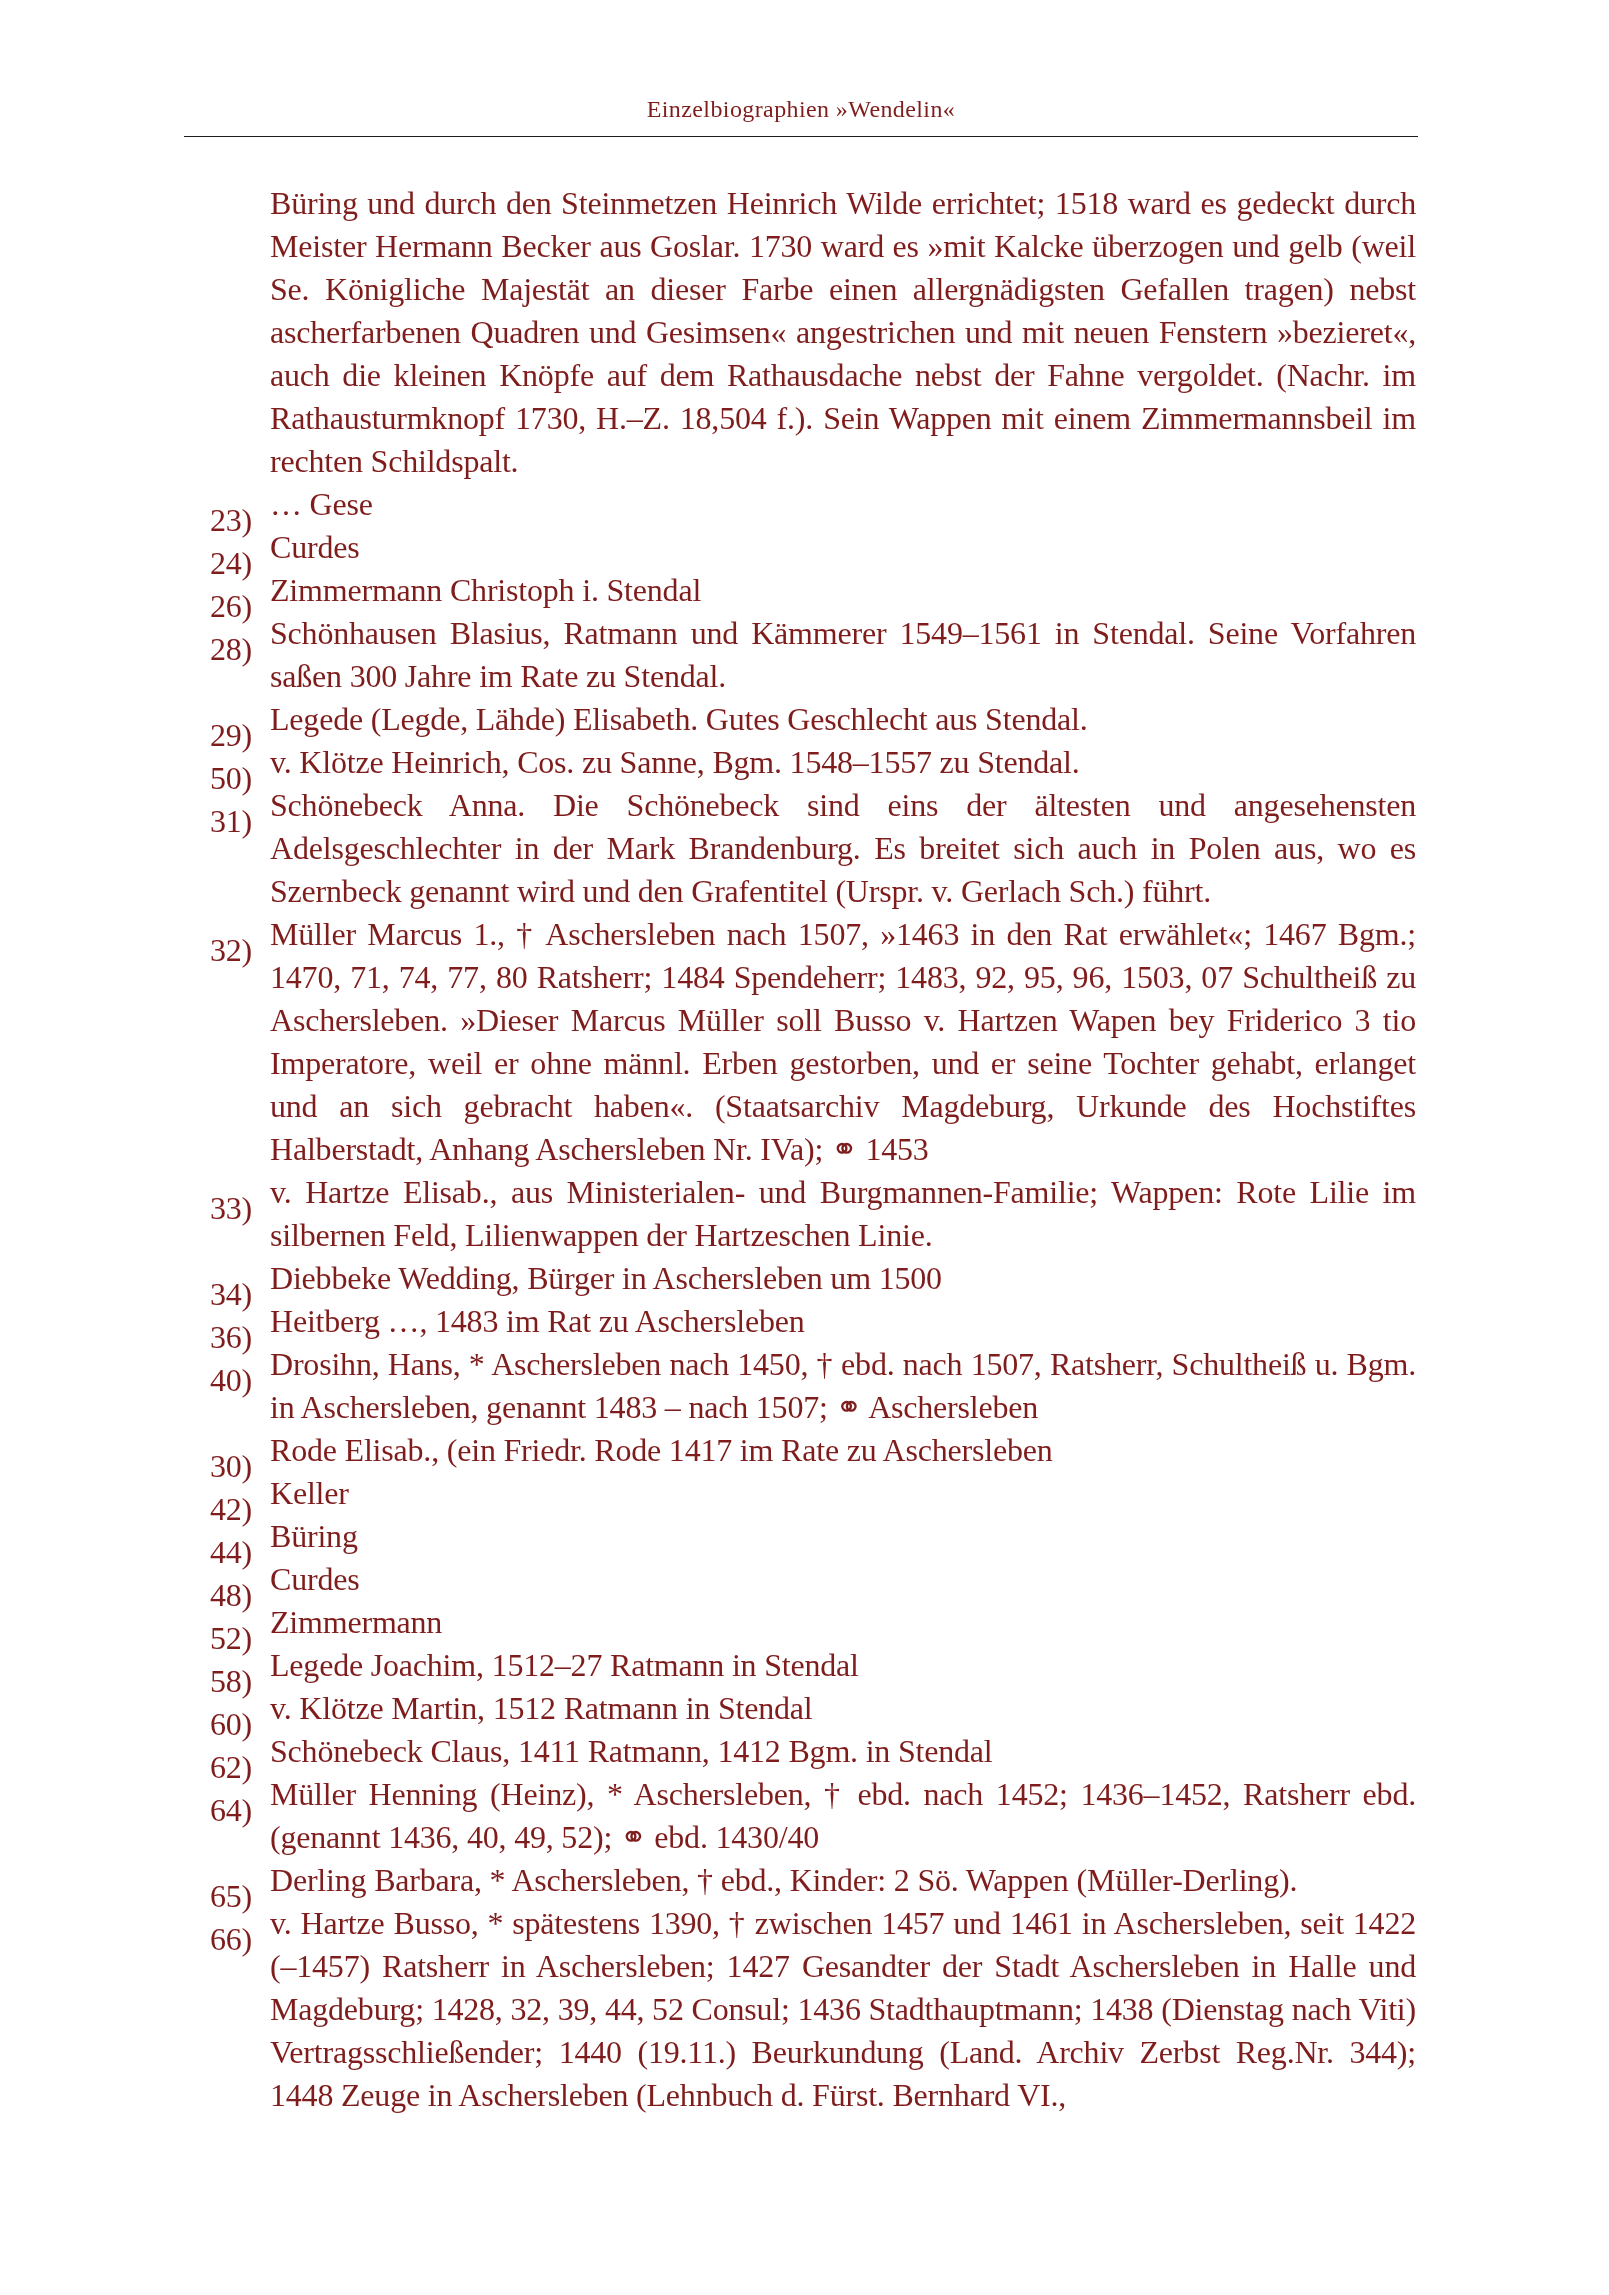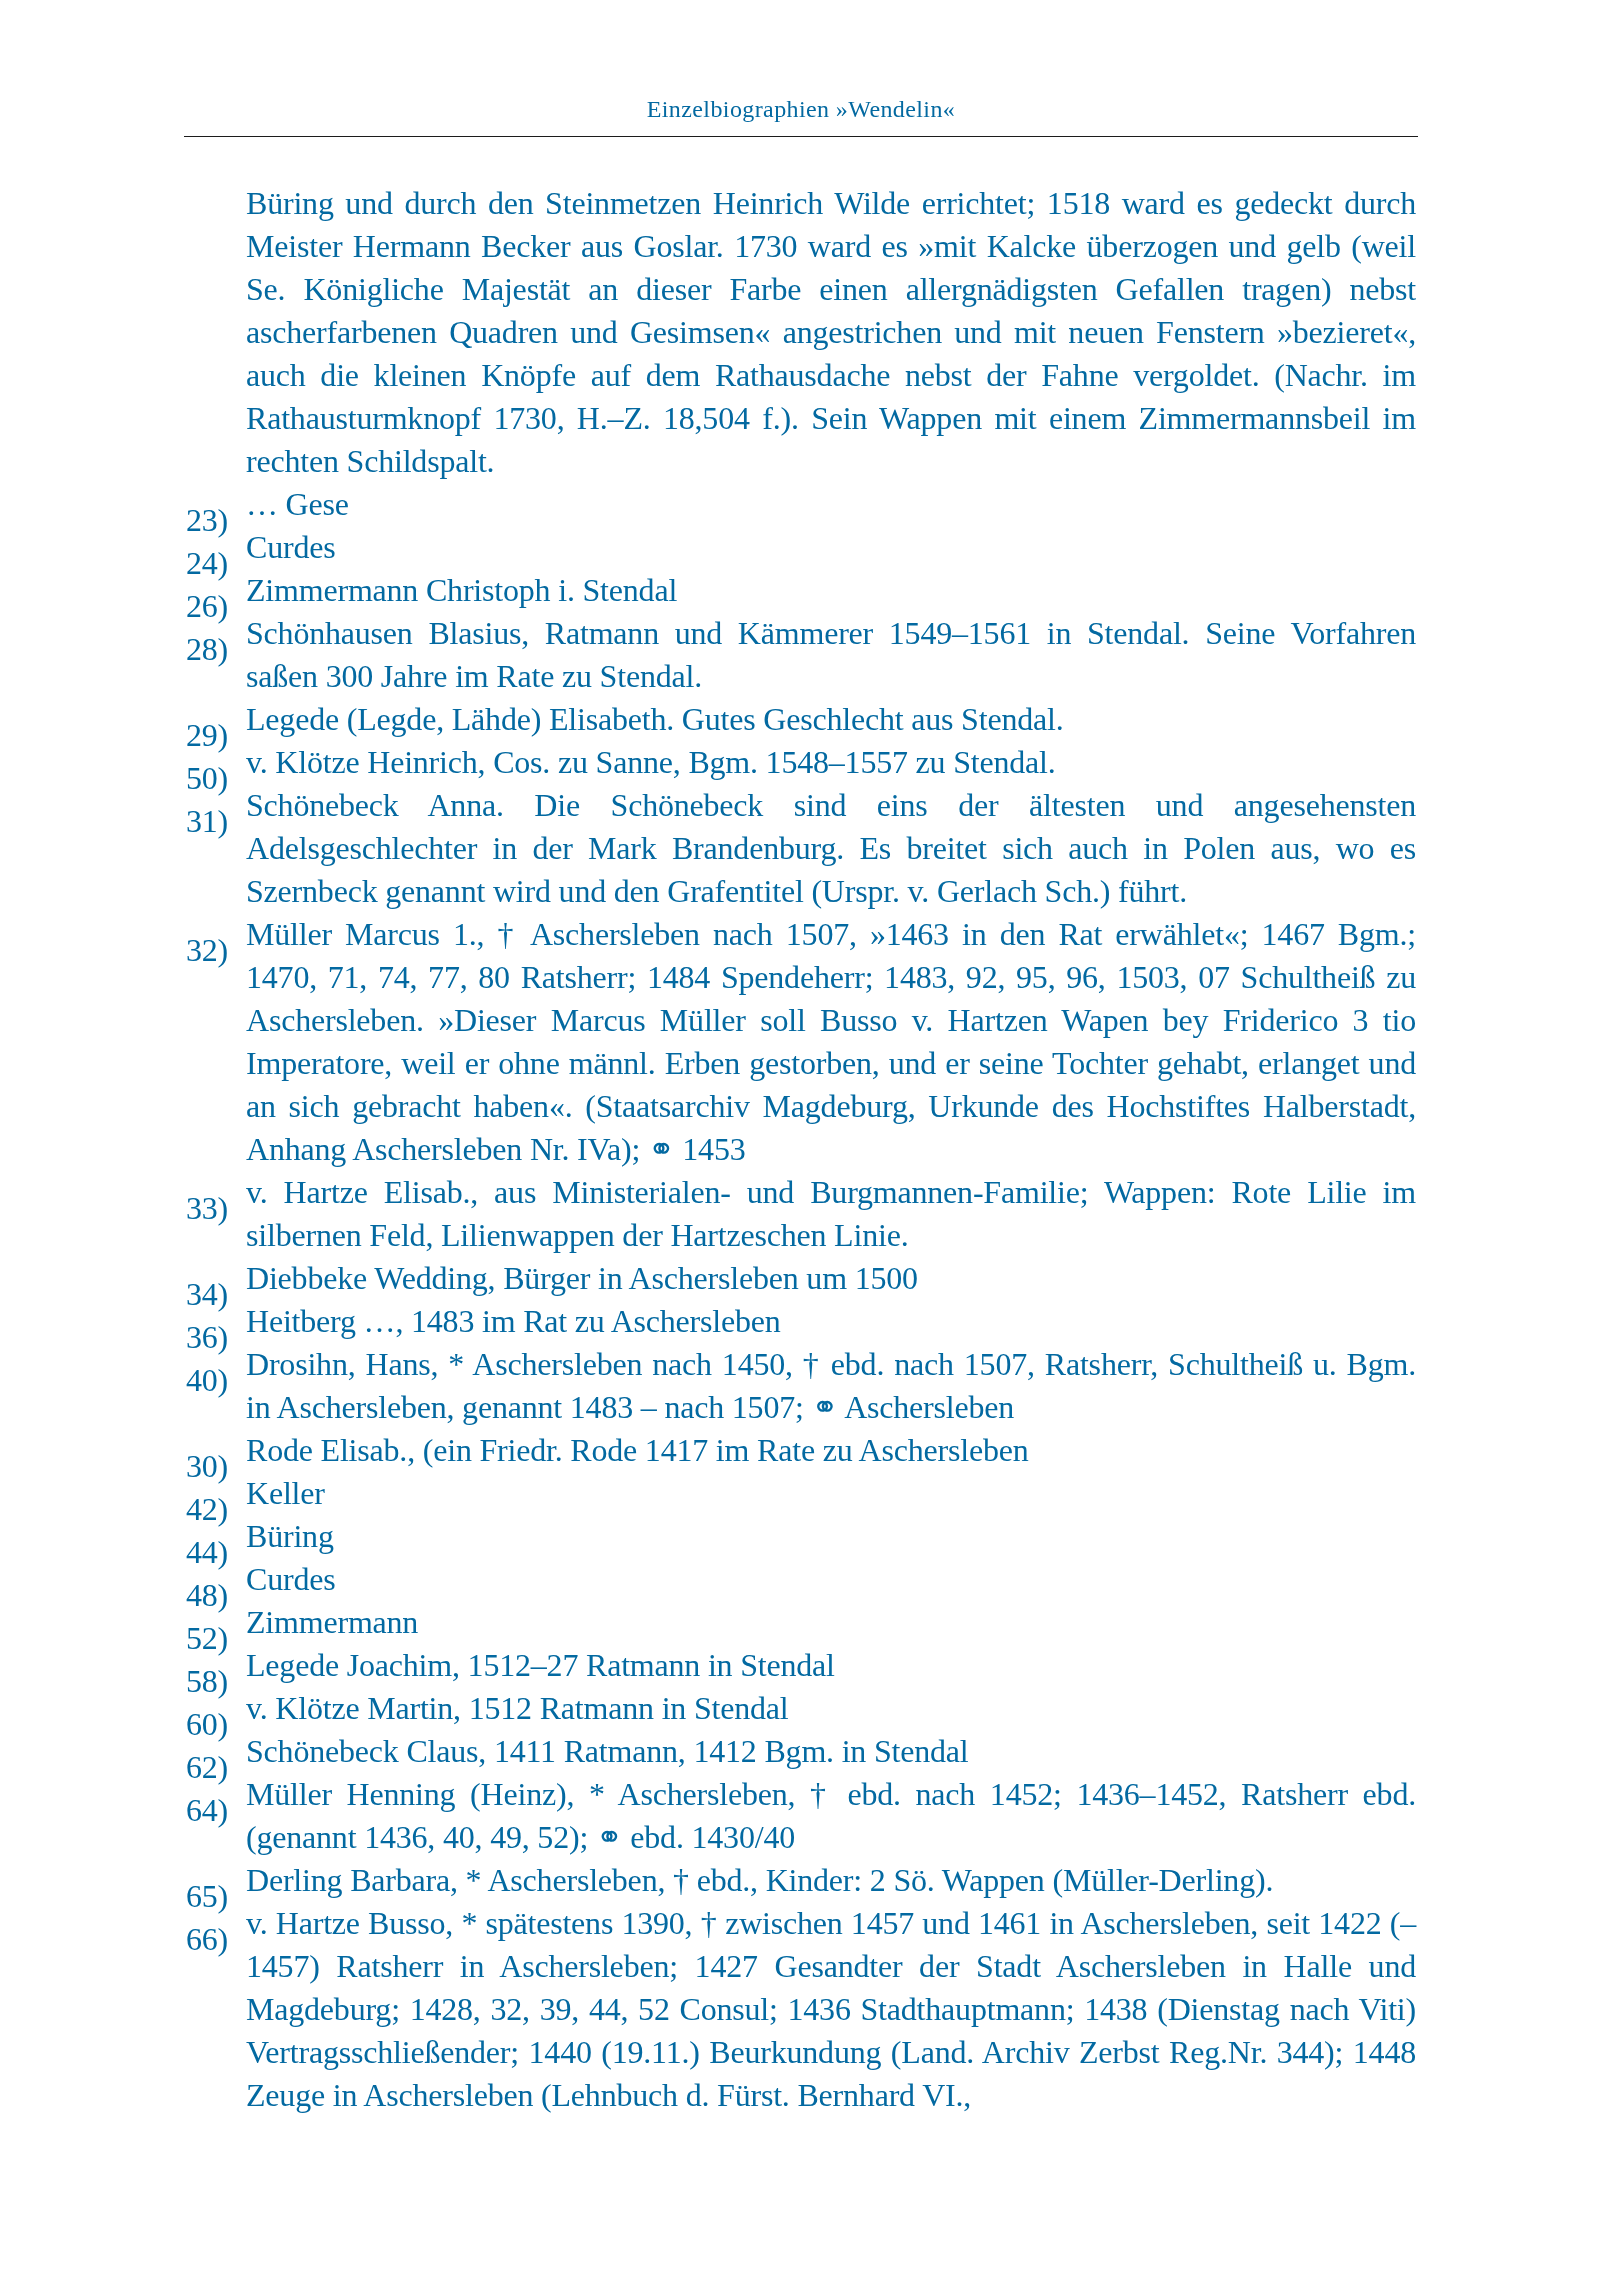--- a/index.html
+++ b/index.html
@@ -1,21 +1,21 @@
 <!DOCTYPE html>
 <html lang="de" style="font-size:13.2px"><head>
 <meta charset="utf-8">
 <style>
   html, body { margin: 0; padding: 0; background: #ffffff; }
   .sheet {
     position: relative;
     width: 1610px;
     height: 2295px;
     background: #ffffff;
-    color: #0369a1;
+    color: #7f1d1d;
     font-family: "Liberation Serif", "DejaVu Serif", "DejaVu Sans", serif;
     overflow: hidden;
   }
   .running-header {
     position: absolute;
     top: 96px;
     left: 186px;
     width: 1230px;
     text-align: center;
     font-size: 24px;
@@ -37,20 +37,21 @@
     width: 1230px;
     font-size: 32px;
     line-height: 43px;
     letter-spacing: -0.2px;
   }
   .entry {
     position: relative;
     padding-left: 60px;
     text-align: justify;
     hyphens: auto;
+    margin-left: 24px;
     -webkit-hyphens: auto;
   }
   .entry .num {
     position: absolute;
     left: 0;
     top: 16px;
   }
   .pageno {
     position: absolute;
     top: 2133px;

